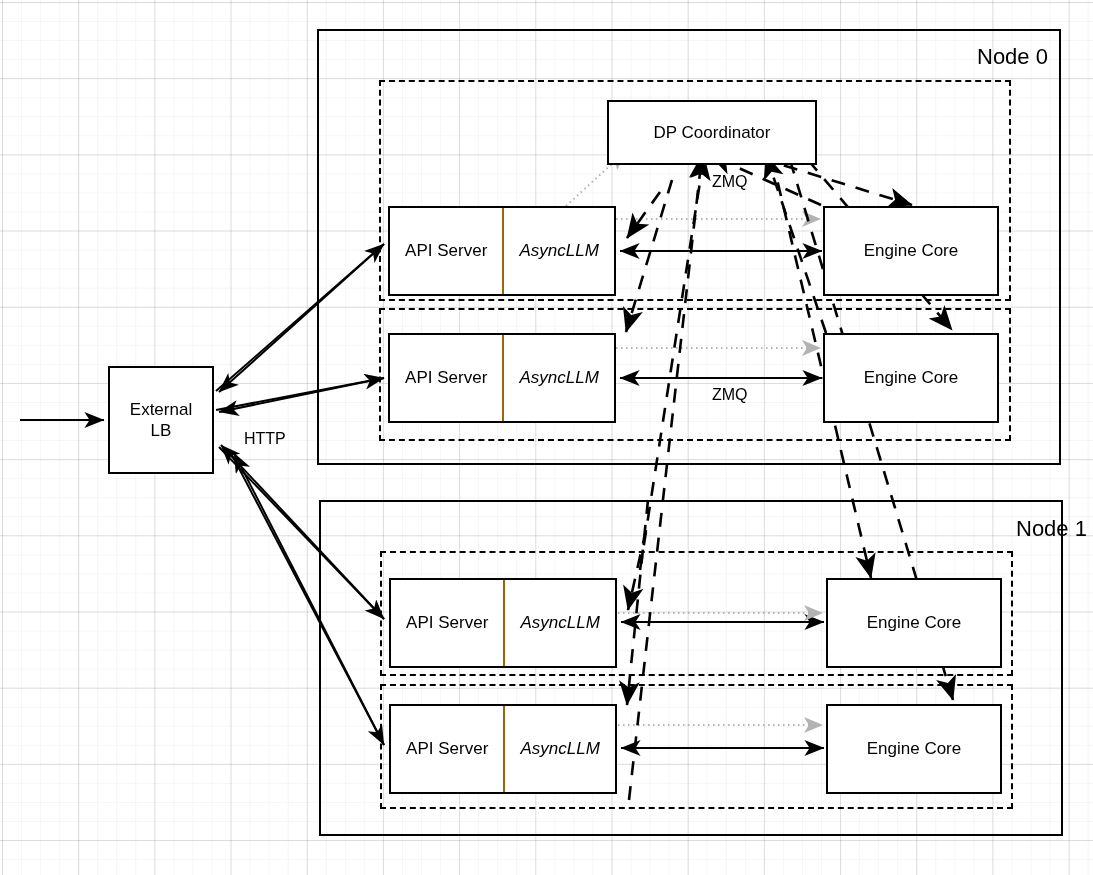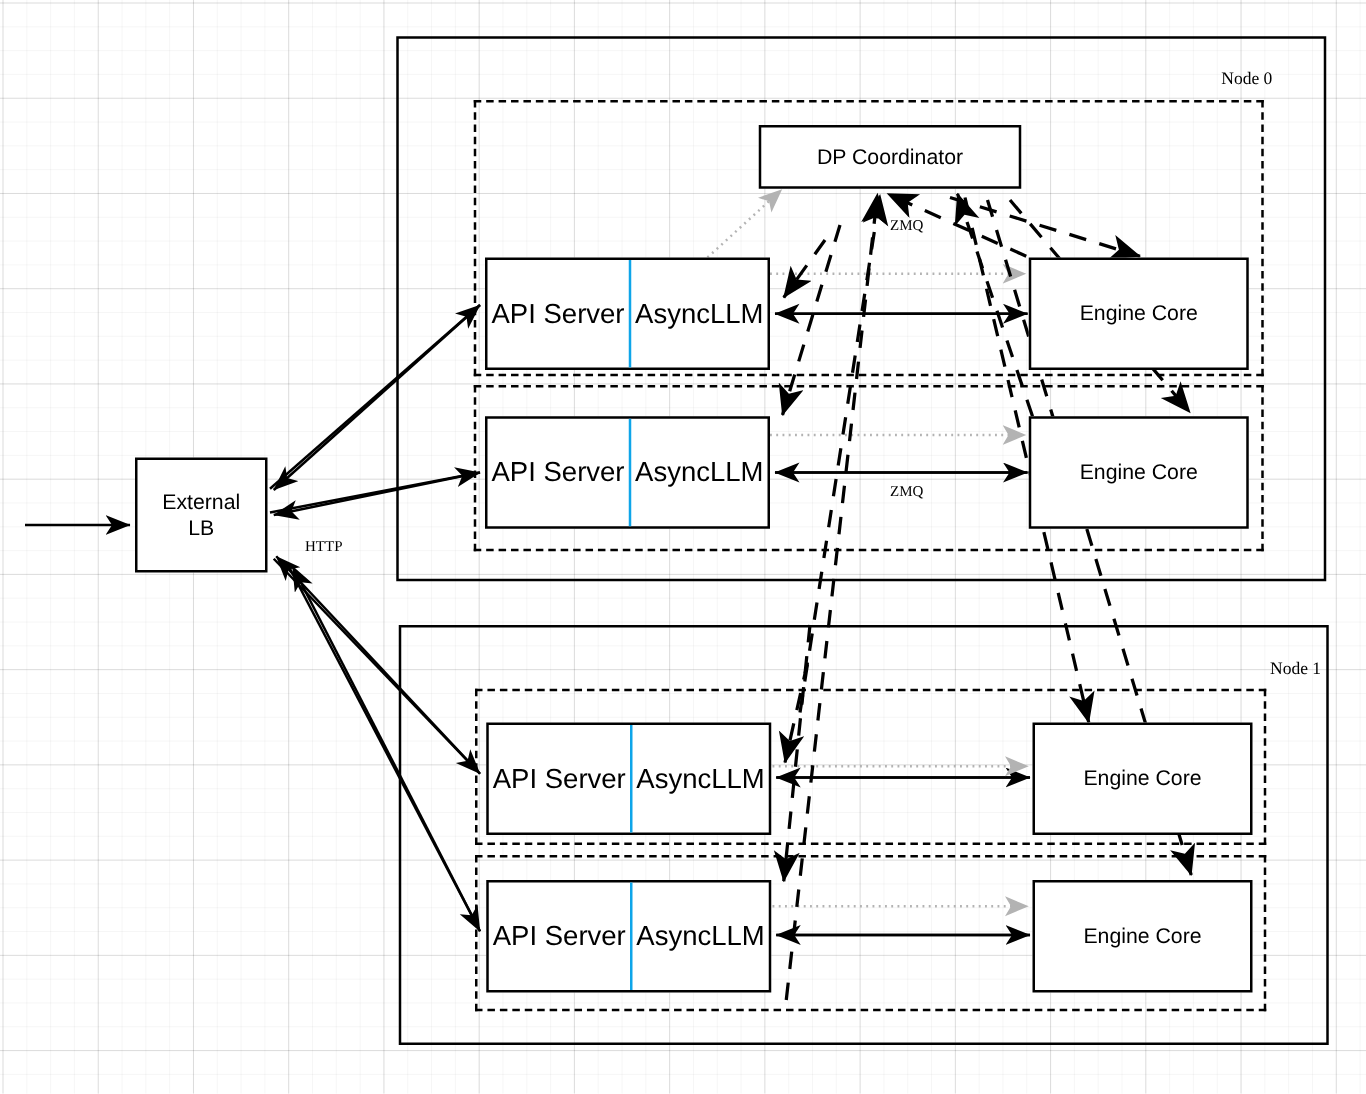--- a/index.html
+++ b/index.html
@@ -54,54 +54,54 @@
     background: transparent;
   }
   .dashed-group {
     position: absolute;
     box-sizing: border-box;
     border: 2px dashed #000000;
     background: transparent;
   }
   .node-label {
     position: absolute;
-    font-family: Liberation Serif, serif;
-    font-size: 14px;
+    font-family: Liberation Sans, sans-serif;
+    font-size: 22px;
     color: #000000;
     white-space: nowrap;
-    margin-top: 12px;
   }
   .edge-label {
     position: absolute;
-    font-family: Liberation Serif, serif;
-    font-size: 12px;
+    font-family: Liberation Sans, sans-serif;
+    font-size: 16px;
     color: #000000;
     background: transparent;
     white-space: nowrap;
   }
   .split-box {
     position: absolute;
     box-sizing: border-box;
     background: #ffffff;
     border: 2px solid #000000;
     display: flex;
     align-items: stretch;
   }
   .split-cell {
     flex: 1 1 auto;
     display: flex;
     align-items: center;
     justify-content: center;
     font-family: "Liberation Sans", sans-serif;
-    font-size: 22px;
+    font-size: 17px;
     color: #000000;
     white-space: nowrap;
   }
   .split-cell + .split-cell {
-    border-left: 2px solid #0ea5e9;
+    border-left: 2px solid #a16207;
+    font-style: italic;
   }
 </style>
 </head>
 <body>
 
 <div id="canvas">
 
   <svg class="layer" viewBox="0 0 1093 875">
     <defs>
       <marker id="arrow-black" markerWidth="11" markerHeight="11" refX="9.2" refY="4" orient="auto" markerUnits="strokeWidth">
@@ -203,30 +203,30 @@
       <line x1="648" y1="500" x2="627" y2="705" stroke="#000" stroke-width="2.6" stroke-dasharray="14 11" marker-end="url(#arrow-black)"></line>
     </g>
     <g>
       <line x1="660" y1="192" x2="627" y2="238" stroke="#000" stroke-width="2.6" stroke-dasharray="14 11" marker-end="url(#arrow-black)"></line>
     </g>
     <g>
       <line x1="646" y1="530" x2="628" y2="610" stroke="#000" stroke-width="2.6" stroke-dasharray="14 11" marker-end="url(#arrow-black)"></line>
     </g>
   </svg>
 
-  <div class="box" style="left:108px; top:366px; width:106px; height:92px; flex-direction:column;">
+  <div class="box" style="left:108px; top:366px; width:106px; height:108px; flex-direction:column;">
     <span>External</span>
     <span>LB</span>
   </div>
   <div class="edge-label" style="left:244px; top:430px;">HTTP</div>
 
   <div class="node-container" style="left:317px; top:29px; width:744px; height:436px;"></div>
   <div class="node-label" style="left:977px; top:44px;">Node 0</div>
 
-  <div class="box" style="left:607px; top:100px; width:210px; height:51px;">
+  <div class="box" style="left:607px; top:100px; width:210px; height:65px;">
     <span>DP Coordinator</span>
   </div>
 
   <div class="dashed-group" style="left:379px; top:80px; width:632px; height:221px;"></div>
   <div class="split-box" style="left:388px; top:206px; width:228px; height:90px;">
     <div class="split-cell">API Server</div>
     <div class="split-cell">AsyncLLM</div>
   </div>
   <div class="box" style="left:823px; top:206px; width:176px; height:90px;">
     <span>Engine Core</span>

